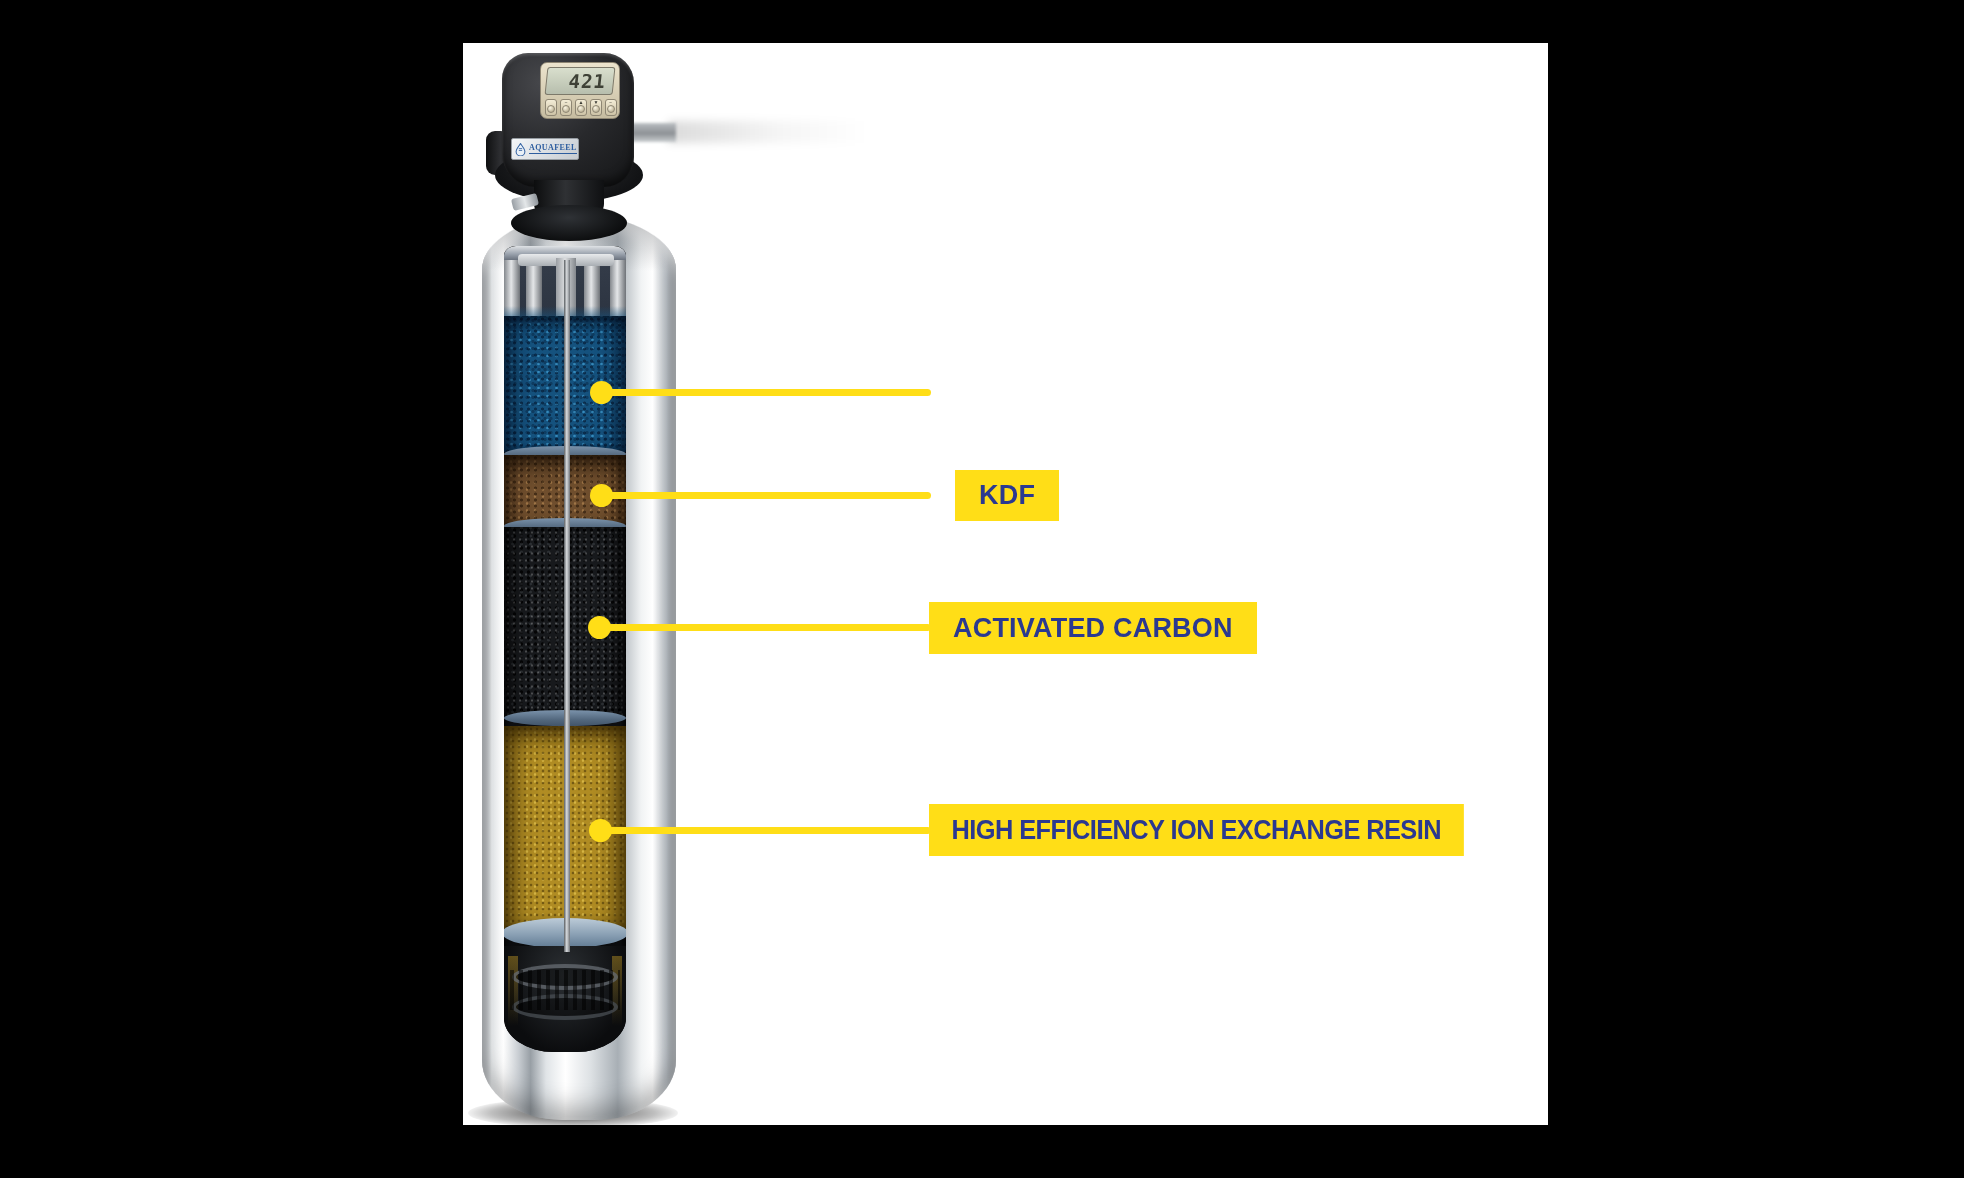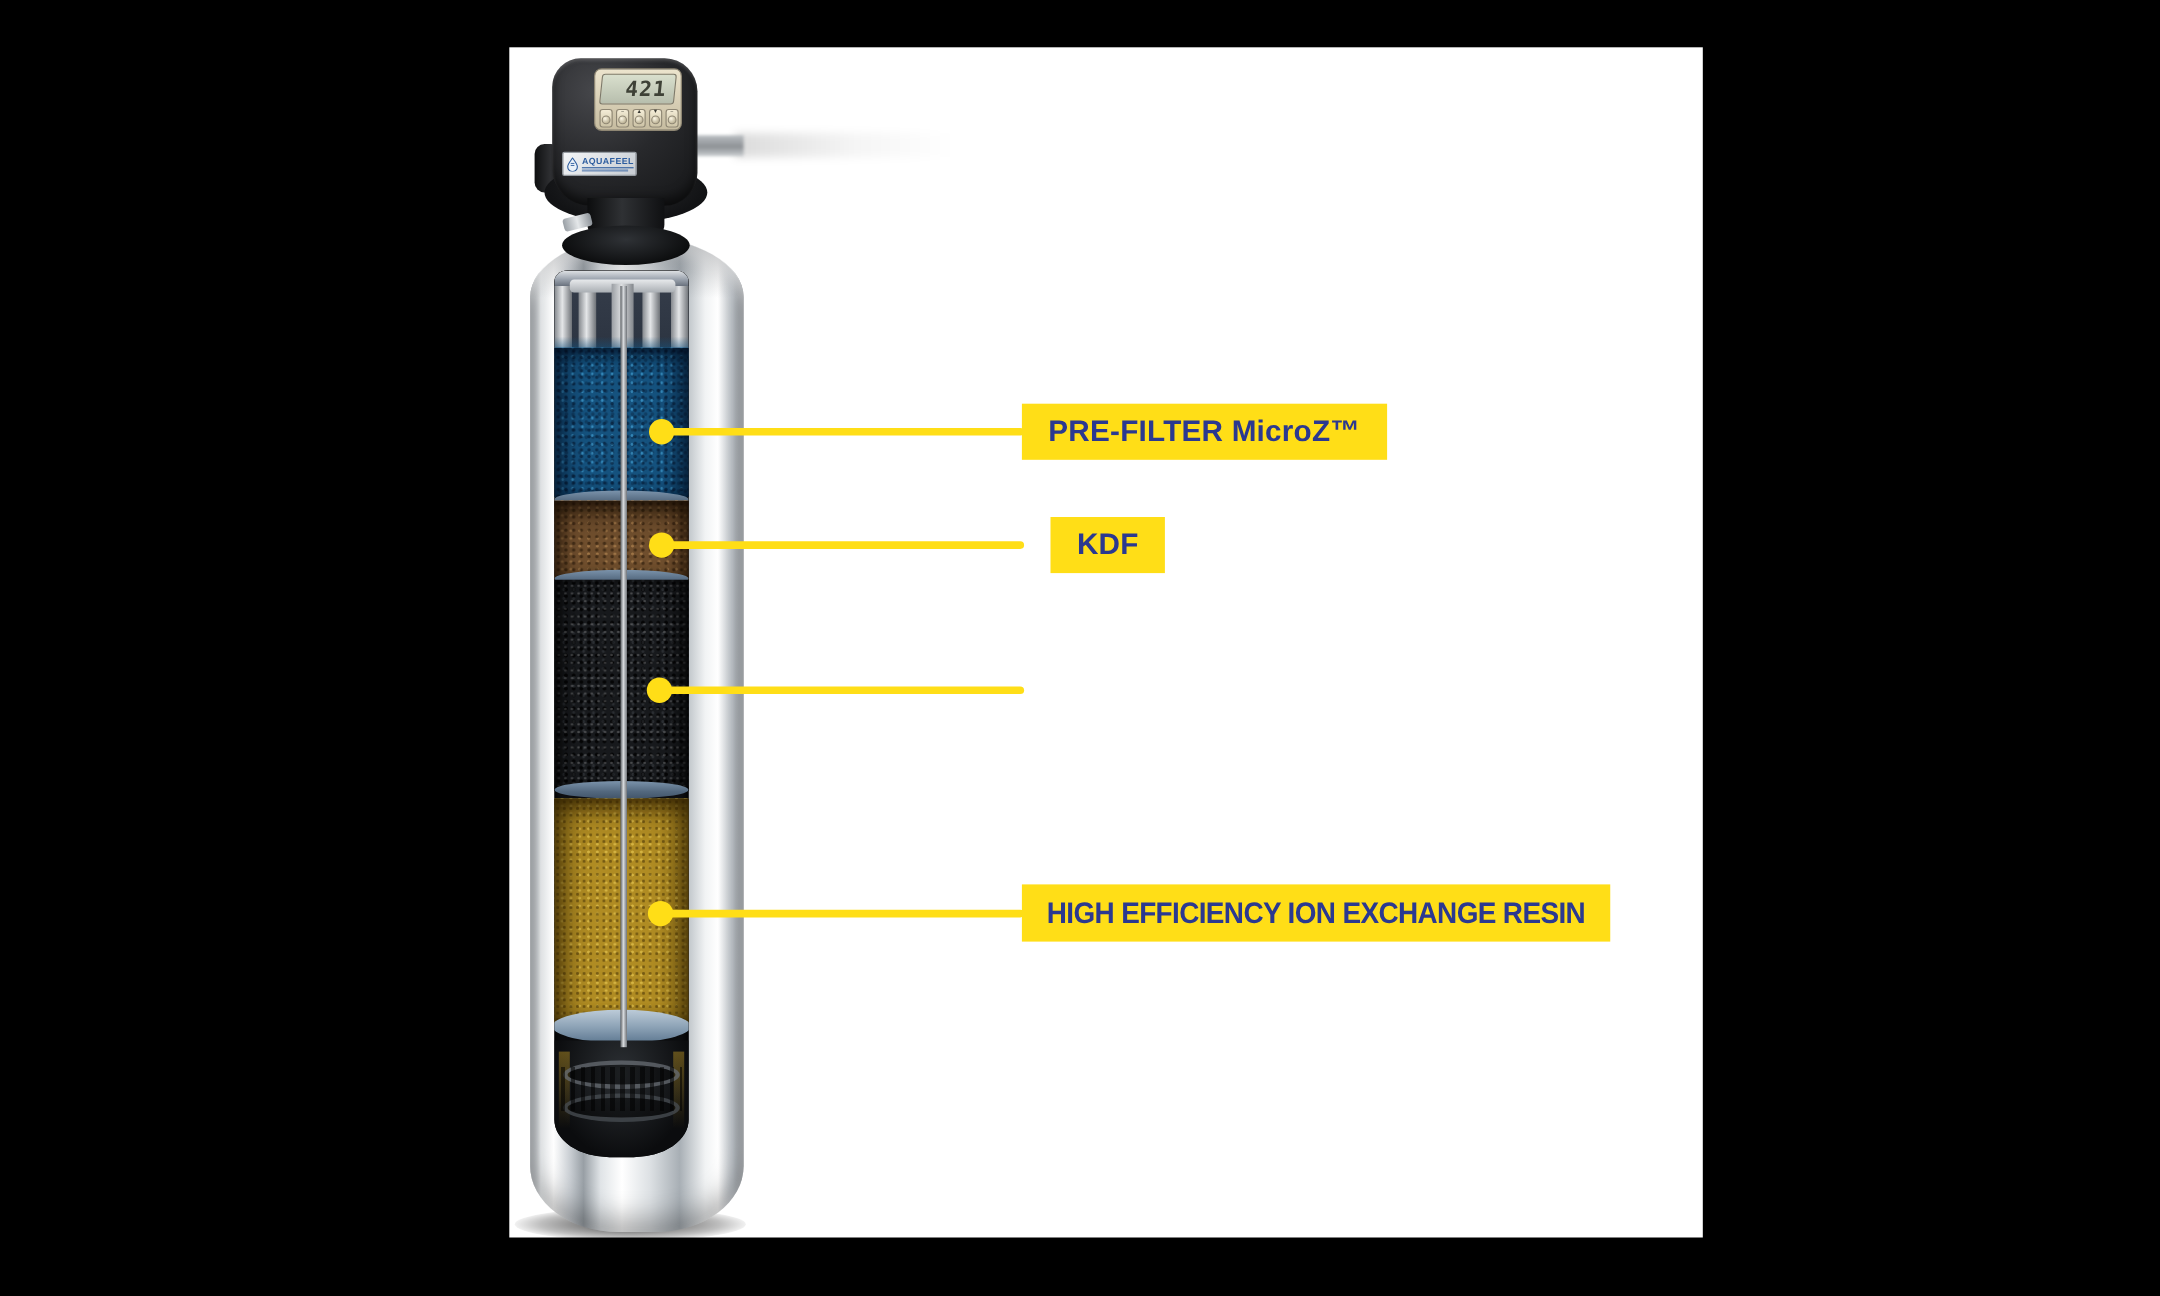--- a/index.html
+++ b/index.html
@@ -118,21 +118,21 @@
   .vbtn{flex:1;border-radius:3px;background:linear-gradient(180deg,#f3ecd6,#cdc3a6);
     border:1px solid #8e8673;box-sizing:border-box;position:relative;
     font-size:5px;line-height:5px;text-align:center;color:#3a3a34;}
   .vbtn::after{content:"";position:absolute;left:50%;top:58%;width:8px;height:8px;margin:-4px 0 0 -4px;
     border-radius:50%;background:radial-gradient(circle at 35% 30%, #fbf6e4, #b9af92 80%);
     border:1px solid #8e8673;box-sizing:border-box;}
   .logo-plate{position:absolute;left:511px;top:138px;width:68px;height:22px;border-radius:2px;
     background:linear-gradient(135deg,#f4f6f8,#c6cbd1);border:1px solid #969ca2;box-sizing:border-box;
     display:flex;align-items:center;padding:1px 3px;gap:3px;}
   .drop-icon{width:11px;height:13px;flex:0 0 auto;}
-  .brand-wrap{display:flex;flex-direction:column;line-height:1;}
+  .brand-wrap{display:flex;flex-direction:row;line-height:1;font-family:Liberation Serif, serif;}
   .brand-name{font-size:8px;font-weight:bold;color:#2d5d9f;letter-spacing:.4px;
     border-bottom:1px solid #2d5d9f;padding-bottom:1px;}
   .brand-rule{margin-top:1px;height:2px;width:88%;background:rgba(45,93,159,.55);}
 
   
   .c-line{position:absolute;height:7px;border-radius:4px;background:var(--accent_yellow,#FFDE17);z-index:5;}
   .c-dot{position:absolute;width:23px;height:23px;border-radius:50%;background:var(--accent_yellow,#FFDE17);z-index:6;}
   .c-label{position:absolute;display:flex;align-items:center;justify-content:center;
     background:var(--accent_yellow,#FFDE17);color:var(--label_text,#2B3990);
     font-weight:bold;font-size:27px;letter-spacing:.2px;padding:0 24px;z-index:7;white-space:nowrap;}
@@ -205,25 +205,25 @@
       <path d="M4.2 6 L7.8 6 M4.2 8 L7.8 8" stroke="#2d5d9f" stroke-width="0.9"></path>
     </svg>
     <div class="brand-wrap">
       <span class="brand-name">AQUAFEEL</span>
       <span class="brand-rule"></span>
     </div>
   </div>
 
   <div class="c-line" style="left:598px;top:389px;width:333px;"></div>
   <div class="c-dot" style="left:590px;top:381px;"></div>
-  <div class="c-label" style="left:929px;top:367px;height:51px;">PRE-FILTER MicroZ™</div>
 
   <div class="c-line" style="left:598px;top:492px;width:333px;"></div>
   <div class="c-dot" style="left:590px;top:484px;"></div>
   <div class="c-label" style="left:955px;top:470px;height:51px;">KDF</div>
 
   <div class="c-line" style="left:596px;top:624px;width:335px;"></div>
   <div class="c-dot" style="left:588px;top:616px;"></div>
+  <div class="c-label" style="left:929px;top:602px;height:52px;">ACTIVATED CARBON</div>
 
   <div class="c-line" style="left:597px;top:827px;width:334px;"></div>
   <div class="c-dot" style="left:589px;top:819px;"></div>
   <div class="c-label condensed" style="left:929px;top:804px;height:52px;">HIGH EFFICIENCY ION EXCHANGE RESIN</div>
 </div>
 
 </body></html>

